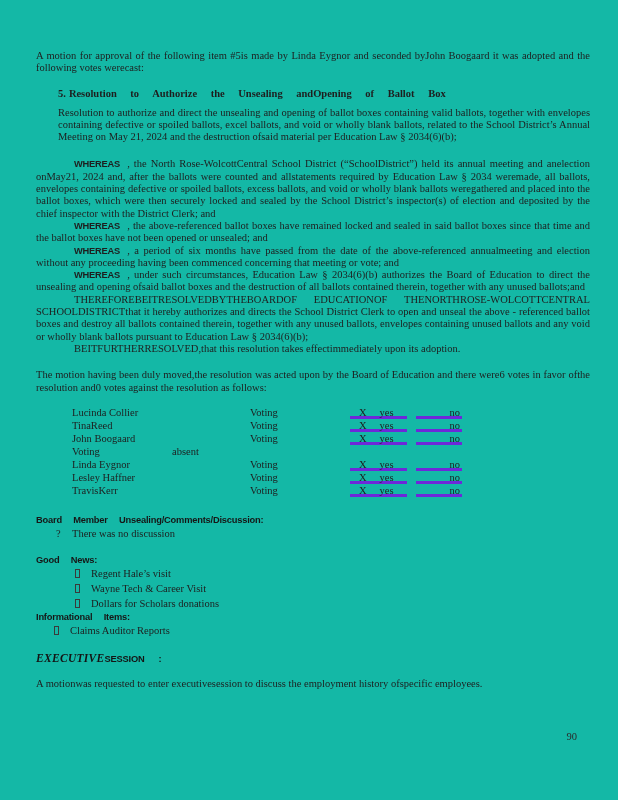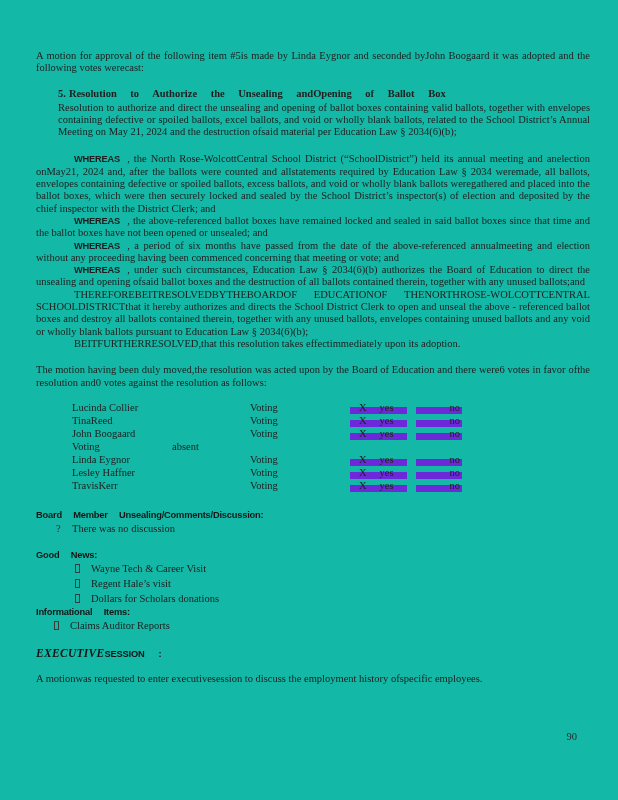--- a/index.html
+++ b/index.html
@@ -9,34 +9,34 @@
     font-family:"Liberation Serif",serif;
     color:#1e1e1e;
     position:relative;overflow:hidden;
   }
   .page{width:618px;height:800px;padding:50px 28px 0 36px;position:relative;background:#14b8a6}
   .body{font-size:10.5px;line-height:12.3px}
   .just{text-align:justify}
 
   .item5{margin-top:12px;margin-left:22px}
   .item5-heading{font-size:10.5px;line-height:14px;font-weight:bold}
-  .title-underline{display:inline-block;border-bottom:1px solid #14b8a6;word-spacing:11px;padding-right:14px;margin-left:3px}
+  .title-underline{display:inline-block;border-bottom:6px solid #14b8a6;word-spacing:11px;padding-right:14px;margin-left:3px}
 
   .clauses{margin-top:15px}
   .clause{font-size:10.5px;line-height:12.3px;text-align:justify;text-indent:38px}
   .wlabel{font-family:"Liberation Sans",sans-serif;font-weight:bold;font-size:9.3px;letter-spacing:-0.2px;margin-right:7px}
 
   .motion{margin-top:14px}
 
   .vote-table{margin-top:12px;font-size:10.5px}
   .vrow{display:flex;height:13px;line-height:13px;margin-left:36px}
   .vname{width:178px}
   .vaction{width:100px}
   .vvote{white-space:nowrap}
-  .useg{border-bottom:7px solid #6d28d9;display:inline-block;height:12px;line-height:12px}
+  .useg{border-bottom:3px solid #6d28d9;display:inline-block;height:12px;line-height:12px}
   .useg-yes{width:57px}
   .vmark{margin-left:9px}
   .vyes{margin-left:13px}
   .useg-no{width:46px;text-align:right;padding-right:2px;margin-left:9px}
 
   .hcond{font-family:"Liberation Sans",sans-serif;font-weight:bold;font-size:9.3px;letter-spacing:-0.2px;word-spacing:9px;line-height:12px;color:#161616}
   .section-board{margin-top:17px}
   .section-gn{margin-top:13px}
   .section-info{margin-top:0}
   .q-item{font-size:10.5px;line-height:14px;margin-top:1px}
@@ -117,22 +117,22 @@
   </div>
 
   <div class="section-board">
     <div class="hcond">Board Member Unsealing/Comments/Discussion:</div>
     <div class="q-item"><span class="q">?</span><span>There was no discussion</span></div>
   </div>
 
   <div class="section-gn">
     <div class="hcond">Good News:</div>
     <div class="gn-items">
+      <div class="bullet-item"><span class="tofu"></span><span>Regent Hale’s visit</span></div>
       <div class="bullet-item"><span class="tofu"></span><span>Wayne Tech &amp; Career Visit</span></div>
-      <div class="bullet-item"><span class="tofu"></span><span>Regent Hale’s visit</span></div>
       <div class="bullet-item"><span class="tofu"></span><span>Dollars for Scholars donations</span></div>
     </div>
   </div>
 
   <div class="section-info">
     <div class="hcond">Informational Items:</div>
     <div class="info-items">
       <div class="bullet-item"><span class="tofu"></span><span>Claims Auditor Reports</span></div>
     </div>
   </div>

